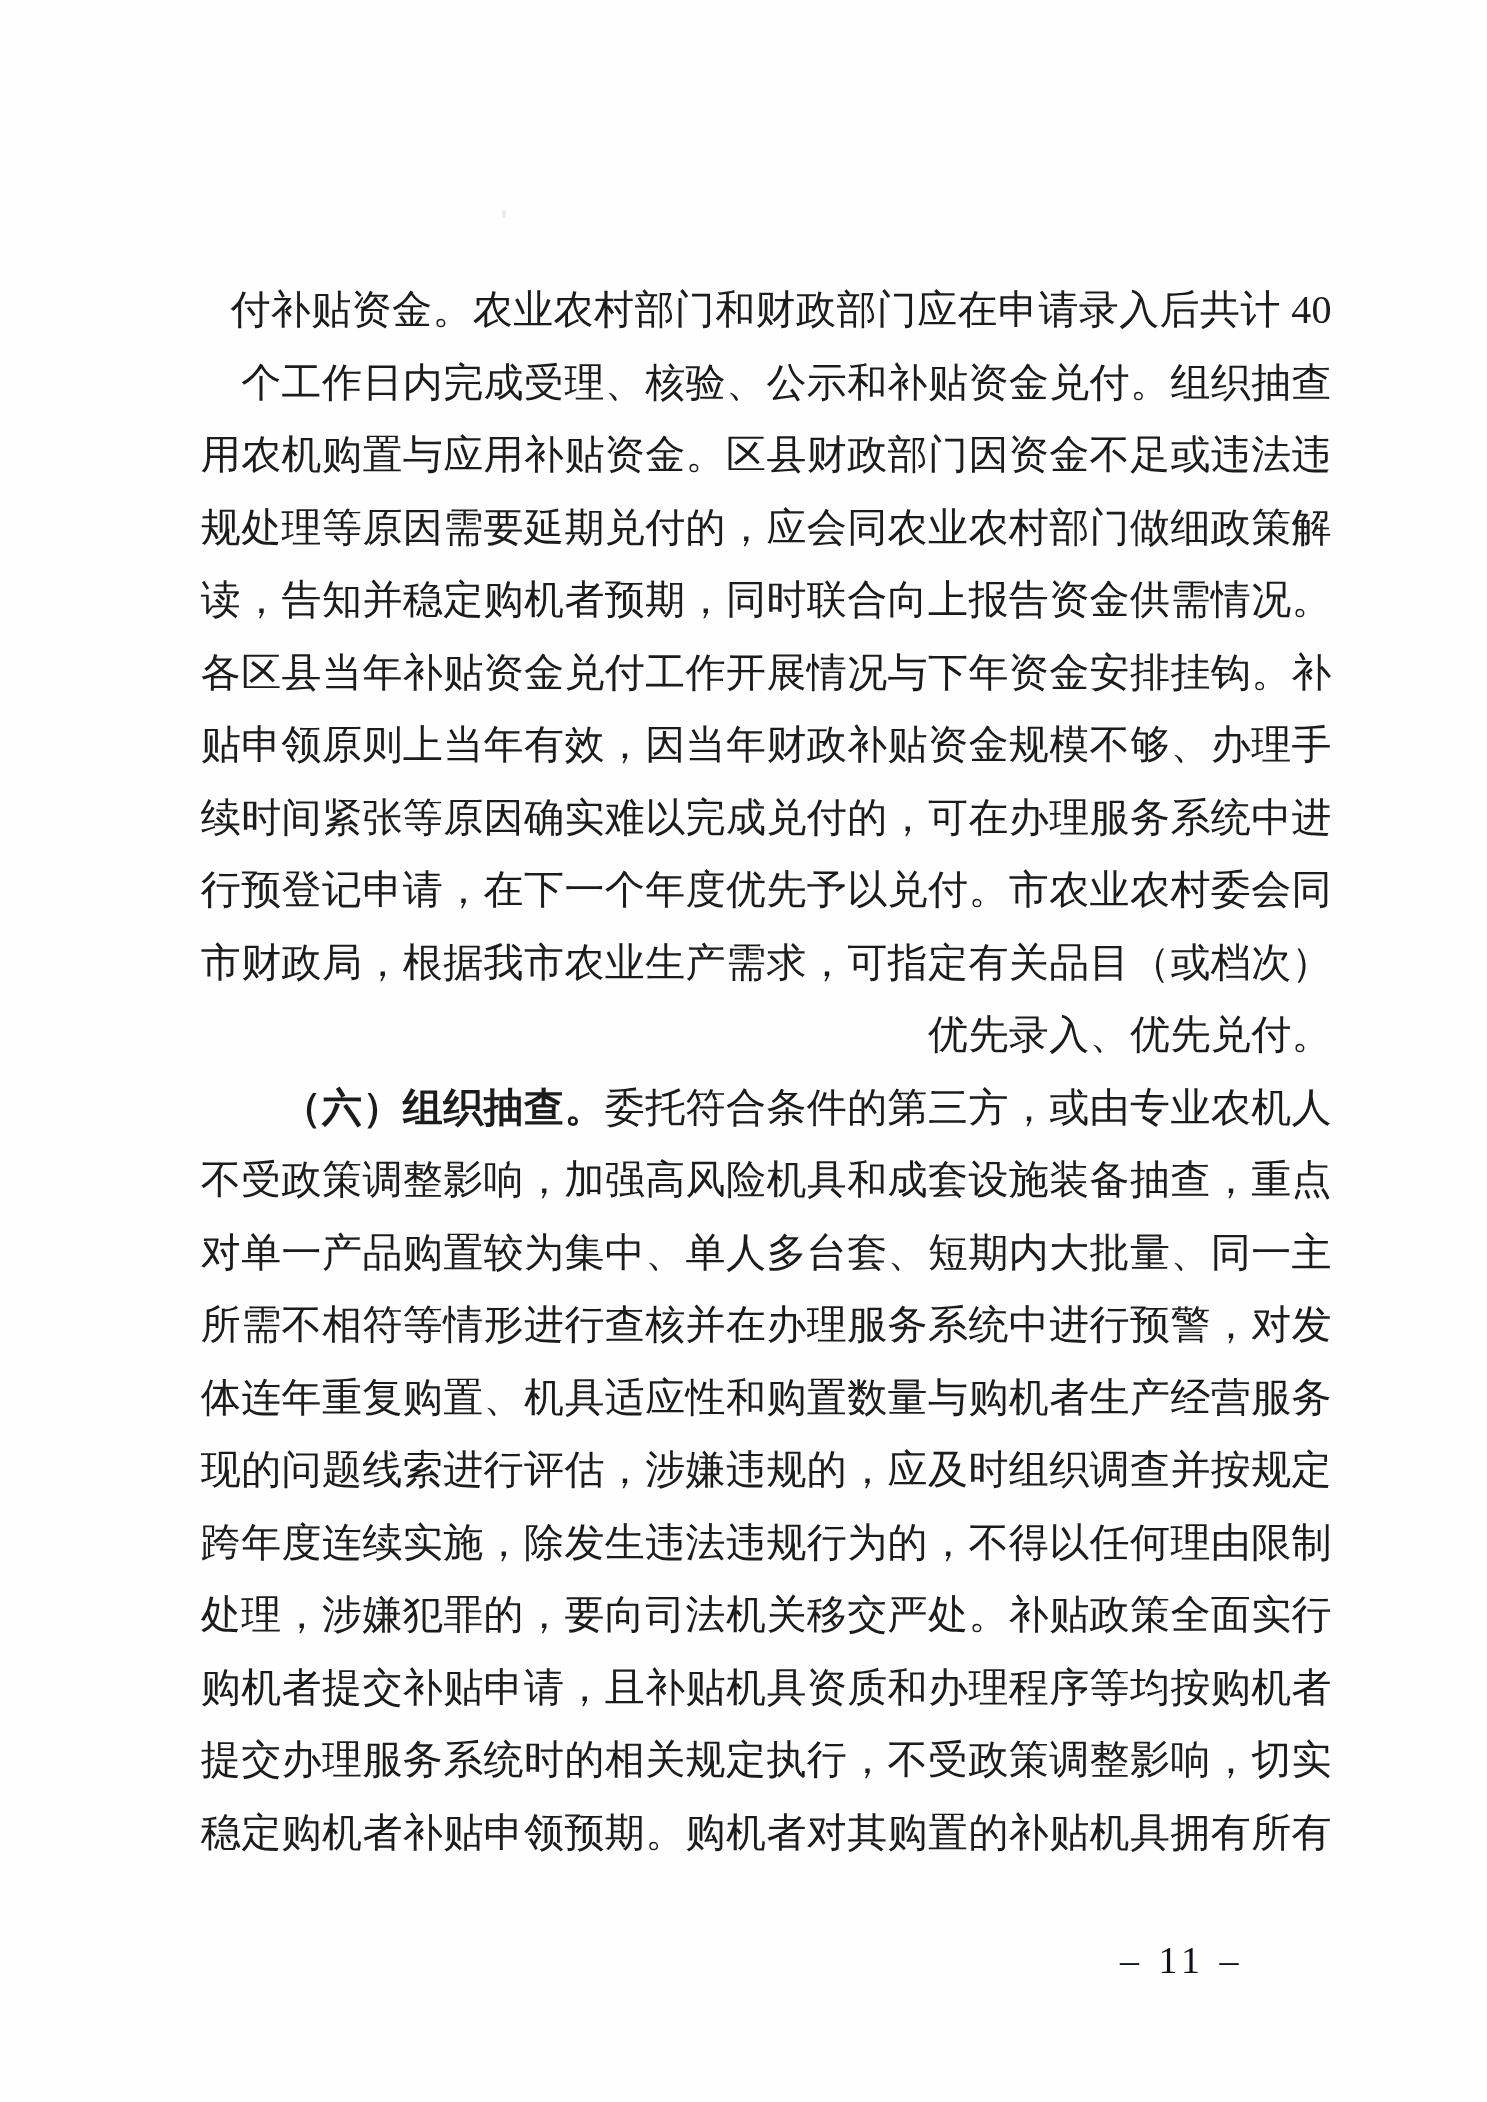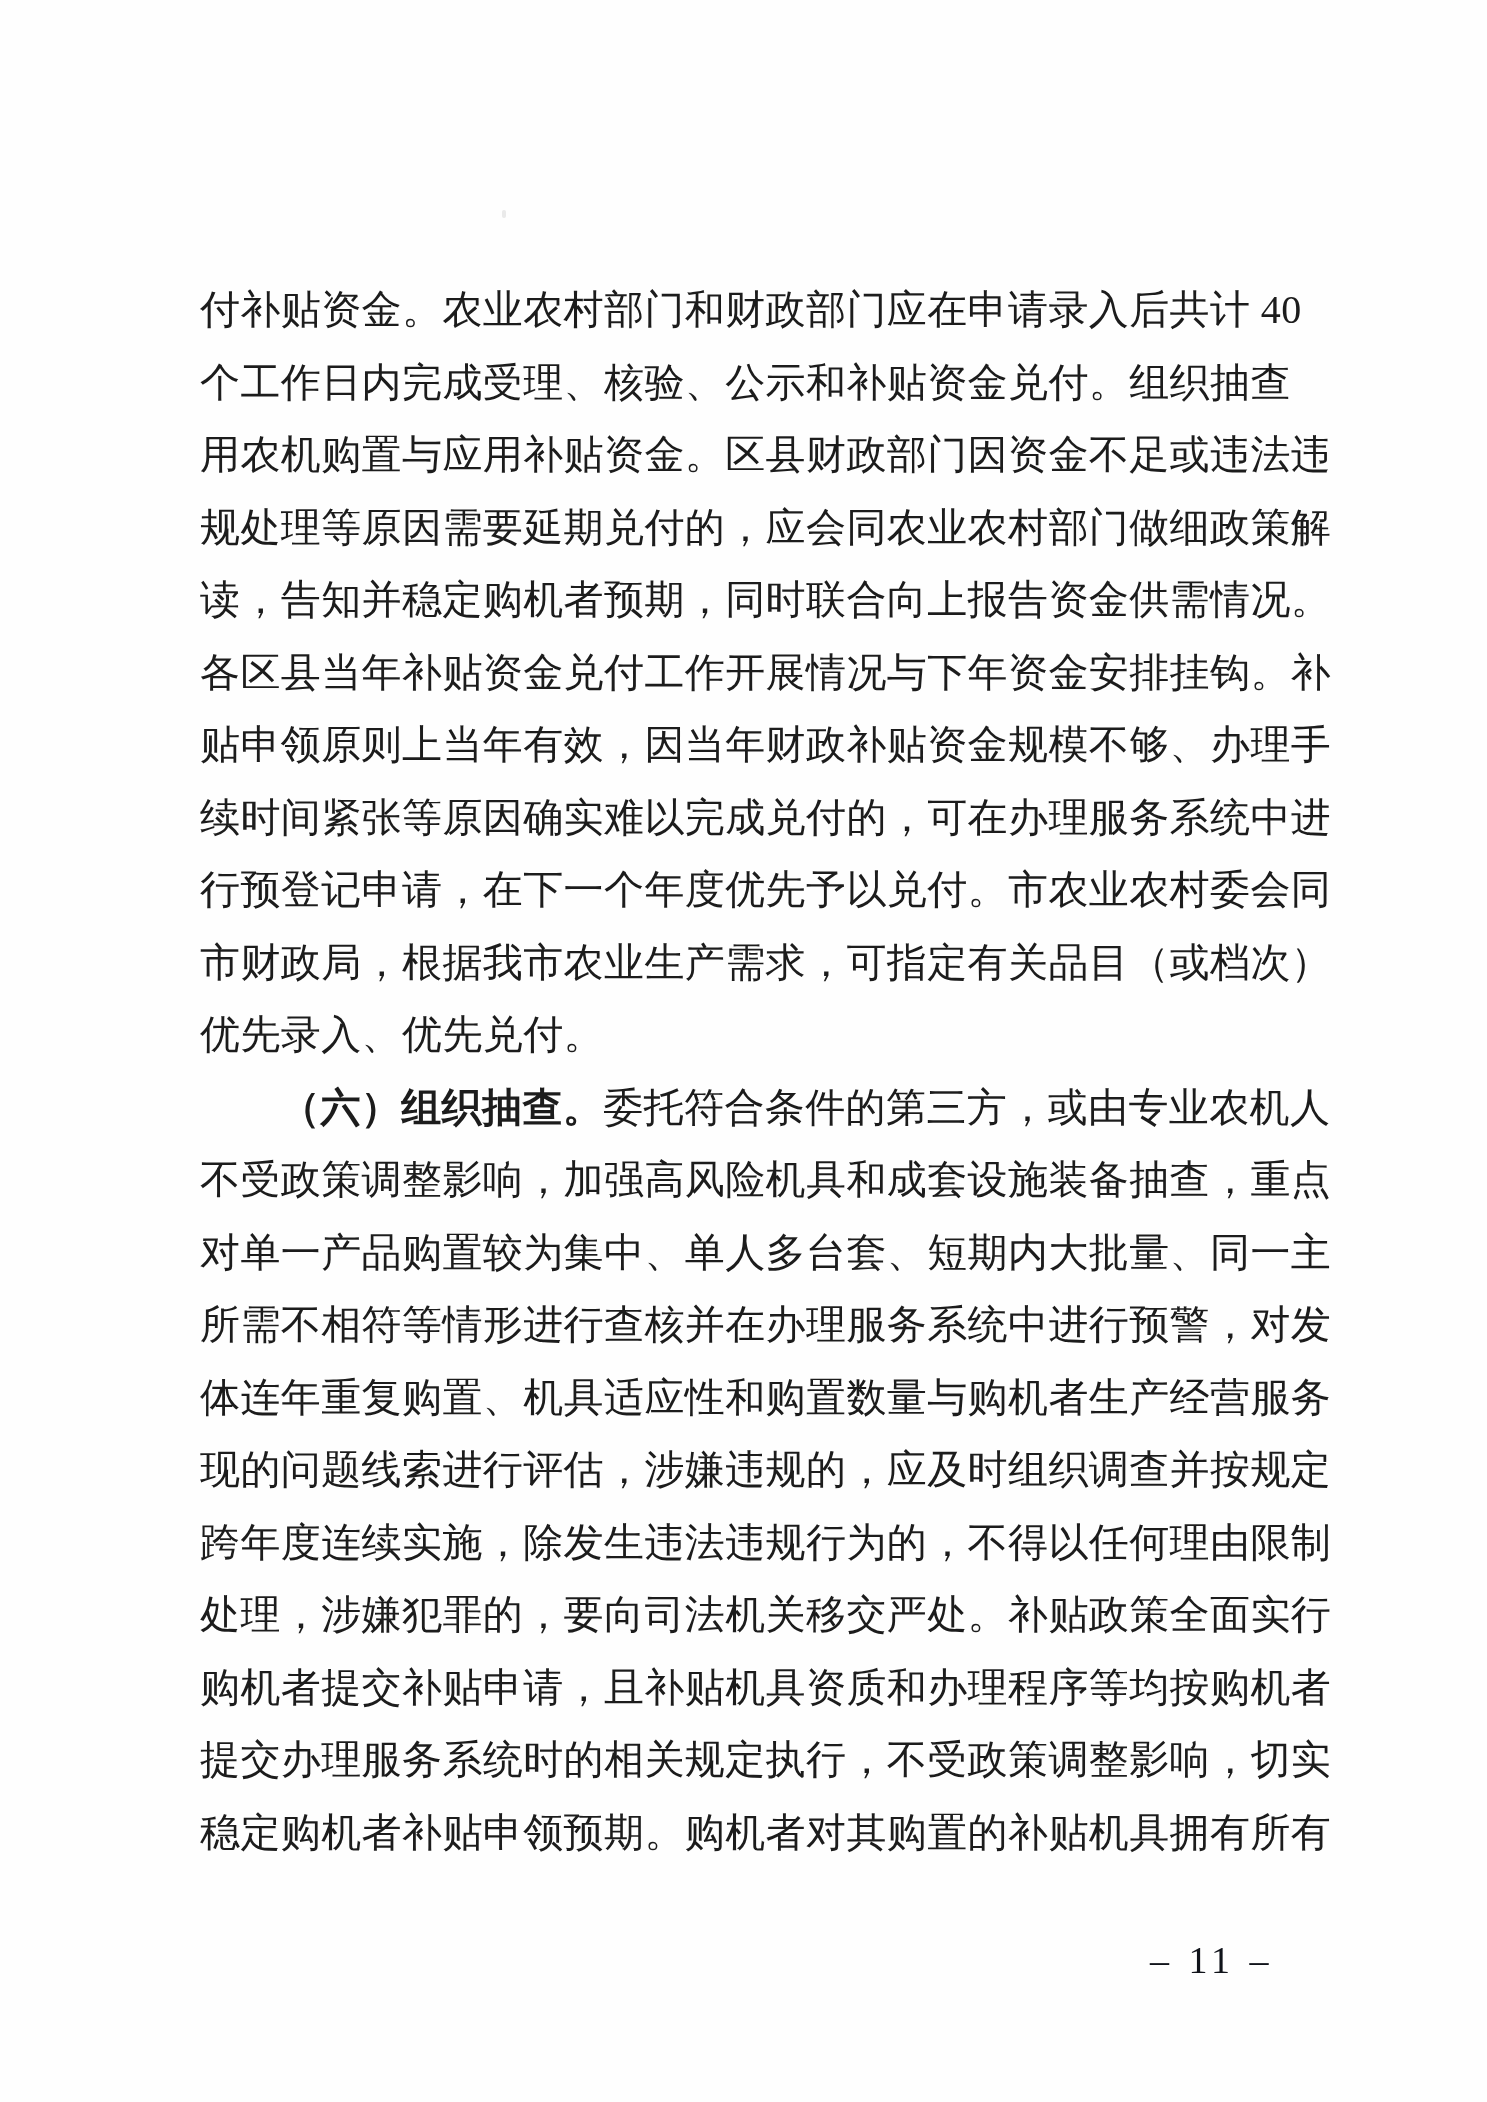--- a/index.html
+++ b/index.html
@@ -23,36 +23,36 @@
     top: 274px;
     width: 1132px;
     font-size: 40px;
     line-height: 72.5px;
     letter-spacing: 0.4px;
     color: #1c1c1c;
   }
   .text-line {
     height: 72.5px;
     white-space: nowrap;
+    text-align: right;
   }
   .text-line.indent {
     text-indent: 80px;
   }
   .seg-bold {
     font-weight: bold;
   }
   .page-number {
     position: absolute;
     left: 1120px;
     top: 1938px;
     font-size: 38px;
     letter-spacing: 5px;
     color: #10131a;
     font-family: "Liberation Serif", serif;
-    margin-left: 30px;
   }
   .scan-speck {
     position: absolute;
     left: 502px;
     top: 210px;
     width: 4px;
     height: 8px;
     background: #d8d8d8;
     opacity: 0.55;
     border-radius: 2px;

